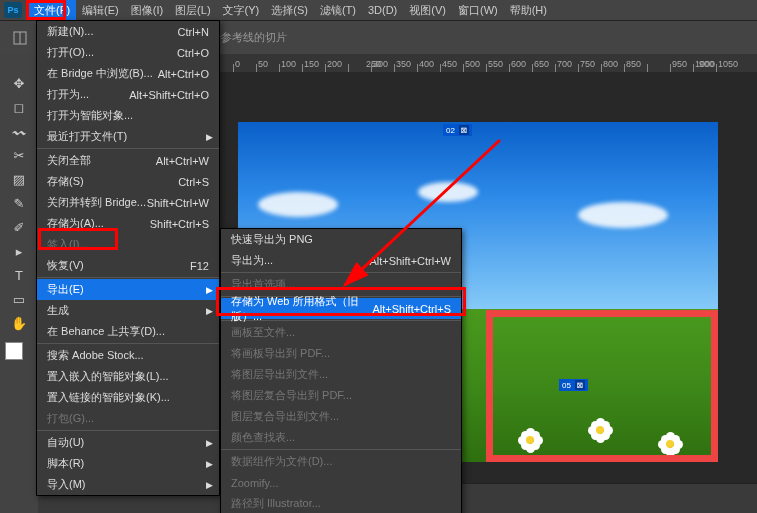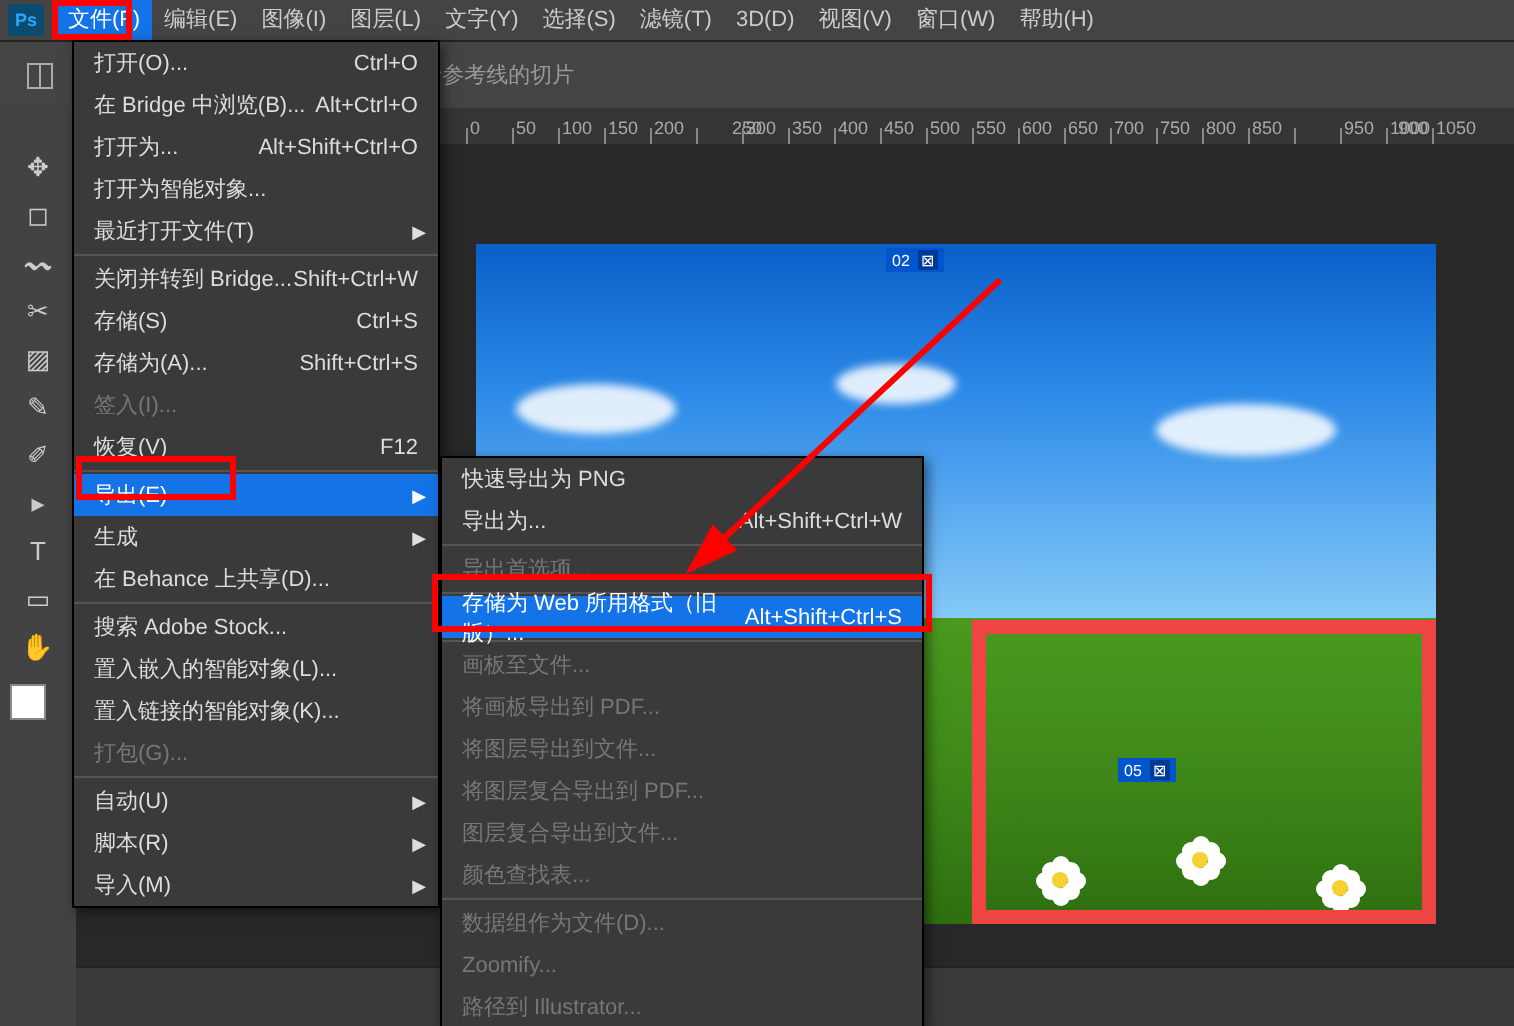--- a/index.html
+++ b/index.html
@@ -200,46 +200,54 @@
           <span class="x-icon">⊠</span>
         </div>
     </div>
   </div>
 </div>
 
 <div class="statusbar"></div>
 
 <div class="dropdown" id="filemenu">
     <div class="dropdown-item">
+      <span>新建(N)...</span>
+      <span>Ctrl+N</span>
+    </div>
+    <div class="dropdown-item">
       <span>打开(O)...</span>
       <span>Ctrl+O</span>
     </div>
     <div class="dropdown-item">
       <span>在 Bridge 中浏览(B)...</span>
       <span>Alt+Ctrl+O</span>
     </div>
     <div class="dropdown-item">
       <span>打开为...</span>
       <span>Alt+Shift+Ctrl+O</span>
     </div>
     <div class="dropdown-item">
       <span>打开为智能对象...</span>
     </div>
     <div class="dropdown-item">
       <span>最近打开文件(T)</span>
       <span class="submenu-arrow">▶</span>
     </div>
     <div class="dropdown-sep"></div>
     <div class="dropdown-item">
+      <span>关闭全部</span>
+      <span>Alt+Ctrl+W</span>
+    </div>
+    <div class="dropdown-item">
+      <span>存储(S)</span>
+      <span>Ctrl+S</span>
+    </div>
+    <div class="dropdown-item">
       <span>关闭并转到 Bridge...</span>
       <span>Shift+Ctrl+W</span>
-    </div>
-    <div class="dropdown-item">
-      <span>存储(S)</span>
-      <span>Ctrl+S</span>
     </div>
     <div class="dropdown-item">
       <span>存储为(A)...</span>
       <span>Shift+Ctrl+S</span>
     </div>
     <div class="dropdown-item disabled">
       <span>签入(I)...</span>
     </div>
     <div class="dropdown-item">
       <span>恢复(V)</span>

